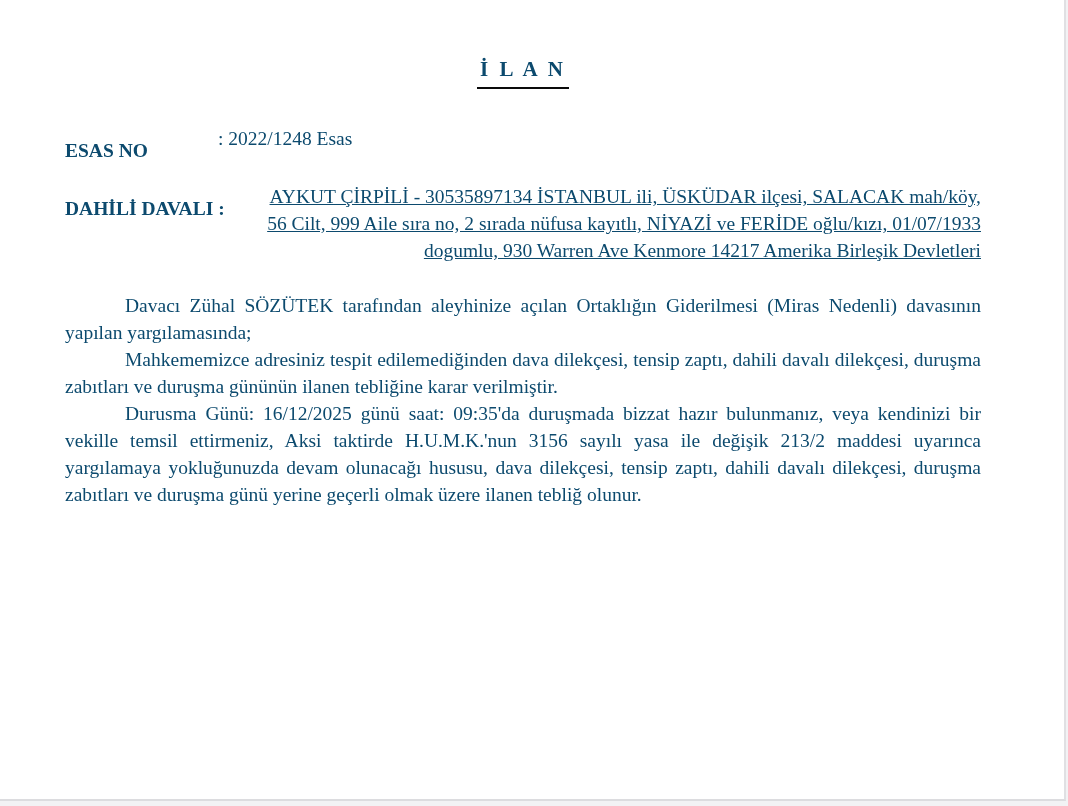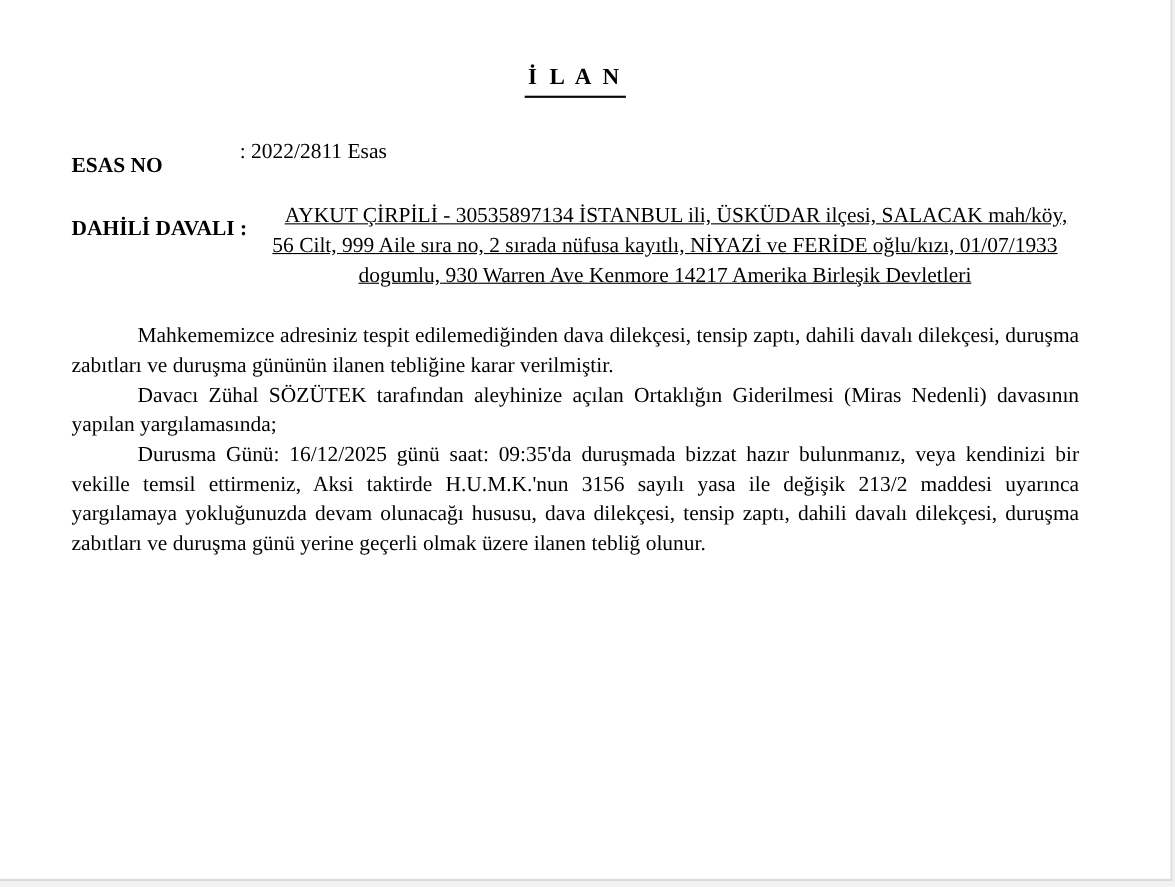--- a/index.html
+++ b/index.html
@@ -7,21 +7,21 @@
     width: 1068px; height: 806px;
     background: #f2f2f4;
     font-family: "Liberation Serif", "DejaVu Serif", serif;
   }
   .page {
     position: relative;
     width: 1066px; height: 801px;
     background: #ffffff;
     border-right: 2px solid #e0e0e3;
     border-bottom: 2px solid #dcdcdf;
-    color: #000000;
+    color: #0c4a6e;
     overflow: hidden;
   }
   .content {
     padding: 56px 83px 0 65px; 
     font-size: 19.5px;
     line-height: 27px;
   }
   .title-wrap {
     text-align: center;
     margin-bottom: 36px;
@@ -51,48 +51,48 @@
     font-weight: bold;
     white-space: nowrap;
   }
   .esas-row { margin-bottom: 31px; }
   .esas-row .row-value { padding-left: 153px; }
   .davali-row { margin-bottom: 28px; text-decoration: underline; }
   .davali-row .row-value {
     display: block;
     padding-left: 163px;
     text-indent: 20px;
-    text-align: center;
+    text-align: right;
   }
   .body-text p {
     text-align: justify;
     text-indent: 60px;
   }
 </style>
 </head>
 <body>
 
 <div class="page">
   <div class="content">
 
     <div class="title-wrap">
       <span class="title">İ L A N</span>
     </div>
 
 
     <div class="hang-row esas-row">
       <span class="row-label">ESAS NO</span>
-      <div class="row-value">: 2022/2811 Esas</div>
+      <div class="row-value">: 2022/1248 Esas</div>
     </div>
 
     <div class="hang-row davali-row">
       <span class="row-label">DAHİLİ DAVALI :</span>
       <div class="row-value">AYKUT ÇİRPİLİ - 30535897134  İSTANBUL ili, ÜSKÜDAR ilçesi, SALACAK mah/köy, 56 Cilt, 999 Aile sıra no, 2 sırada nüfusa kayıtlı, NİYAZİ ve FERİDE oğlu/kızı, 01/07/1933 dogumlu, 930 Warren Ave Kenmore 14217 Amerika Birleşik Devletleri</div>
     </div>
 
     <div class="body-text">
+      <p>Davacı Zühal SÖZÜTEK tarafından aleyhinize açılan Ortaklığın Giderilmesi (Miras Nedenli) davasının yapılan yargılamasında;</p>
       <p>Mahkememizce adresiniz tespit edilemediğinden  dava dilekçesi, tensip zaptı, dahili davalı dilekçesi, duruşma zabıtları ve duruşma gününün ilanen tebliğine karar verilmiştir.</p>
-      <p>Davacı Zühal SÖZÜTEK tarafından aleyhinize açılan Ortaklığın Giderilmesi (Miras Nedenli) davasının yapılan yargılamasında;</p>
       <p>Durusma Günü: 16/12/2025 günü saat: 09:35'da duruşmada bizzat hazır bulunmanız, veya kendinizi bir vekille temsil ettirmeniz, Aksi taktirde H.U.M.K.'nun 3156 sayılı yasa ile değişik 213/2 maddesi uyarınca yargılamaya yokluğunuzda devam olunacağı hususu,  dava dilekçesi, tensip zaptı, dahili davalı dilekçesi, duruşma zabıtları ve duruşma günü yerine geçerli olmak üzere ilanen tebliğ olunur.</p>
     </div>
 
   </div>
 </div>
 
 </body></html>

